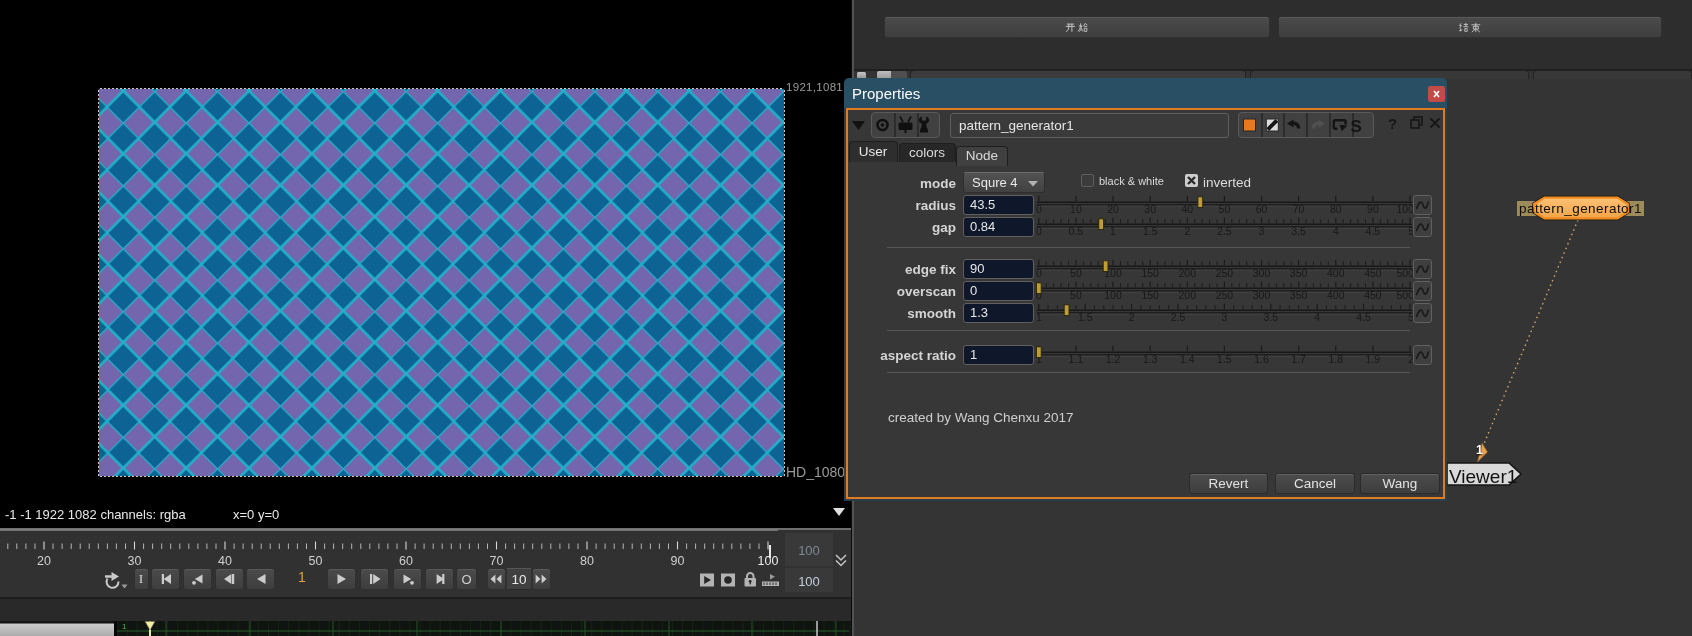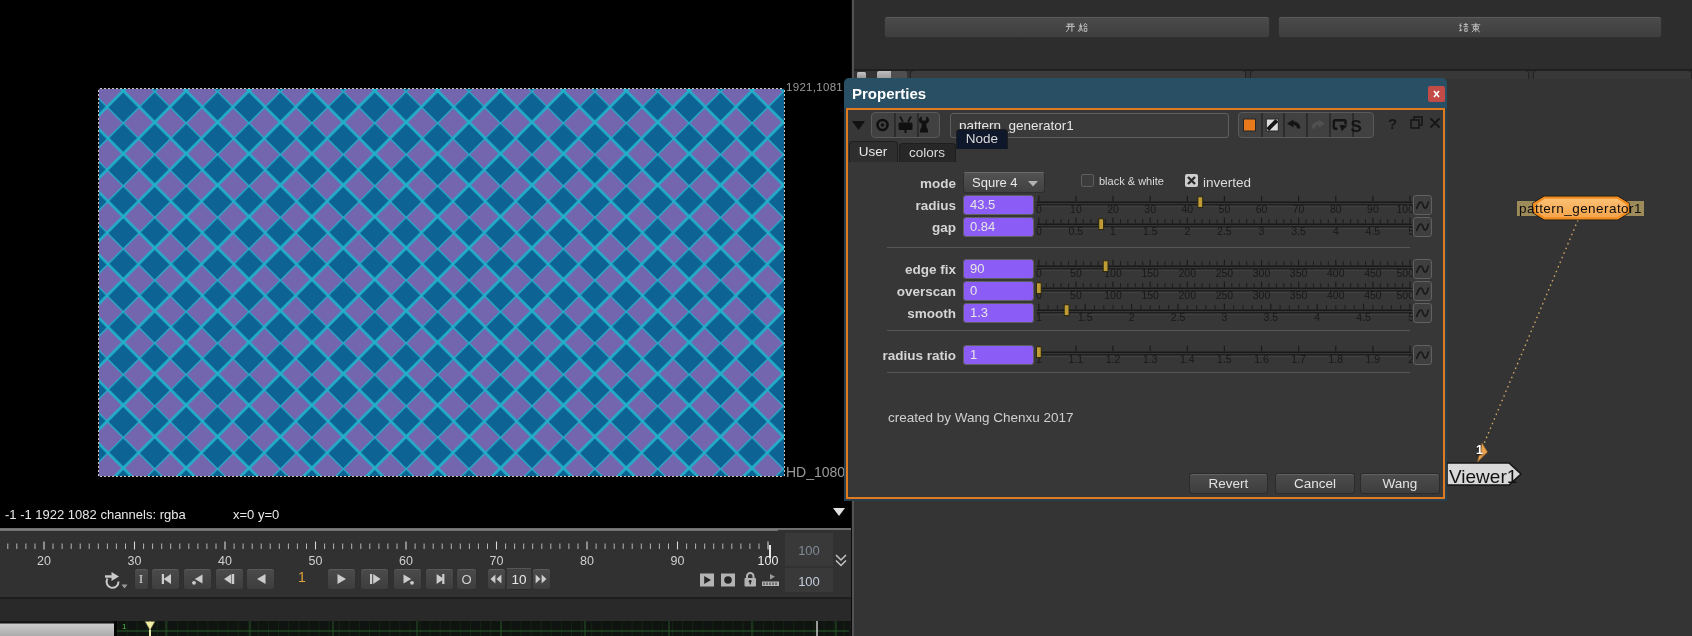--- a/index.html
+++ b/index.html
@@ -1,19 +1,19 @@
 <!DOCTYPE html>
 <html><head><meta charset="utf-8"><style>
 html,body{margin:0;padding:0;}
 body{width:1692px;height:636px;background:#000;font-family:"Liberation Sans",sans-serif;position:relative;overflow:hidden;}
 .abs{position:absolute;}
 .btn{position:absolute;background:linear-gradient(180deg,#4b4b4b,#3e3e3e);border:1px solid #303030;border-radius:3px;box-shadow:inset 0 1px 0 #595959;box-sizing:border-box;display:flex;align-items:center;justify-content:center;}
 .cbtn{width:19px;height:20px;background:#3f3f3f;border:1px solid #616161;border-radius:3px;box-sizing:border-box;display:flex;align-items:center;justify-content:center;}
 .lbl{position:absolute;color:#d4d4d4;font-size:13.5px;text-align:right;left:845px;width:111px;font-weight:bold;}
-.inp{position:absolute;left:963px;width:71px;height:20px;background:#8b5cf6;border:1px solid #606060;border-radius:3px;box-sizing:border-box;color:#e6e6e6;font-size:13px;line-height:18px;padding-left:6px;}
+.inp{position:absolute;left:963px;width:71px;height:20px;background:#0f172a;border:1px solid #606060;border-radius:3px;box-sizing:border-box;color:#e6e6e6;font-size:13px;line-height:18px;padding-left:6px;}
 .divl{position:absolute;left:887px;width:523px;height:1px;background:#565656;}
 .pbtn{position:absolute;top:473px;height:21px;background:linear-gradient(180deg,#4c4c4c,#3e3e3e);border:1px solid #2b2b2b;border-radius:3px;box-shadow:inset 0 1px 0 #636363;box-sizing:border-box;color:#e2e2e2;font-size:13.5px;text-align:center;line-height:19px;}
 </style></head><body>
 
 <div class="abs" style="left:851px;top:0;width:841px;height:636px;background:#2c2c2c"></div>
 <div class="abs" style="left:853px;top:71px;width:839px;height:565px;background:#343434"></div>
 <div class="abs" style="left:851px;top:0;width:1px;height:636px;background:#0c0c0c"></div>
 <div class="abs" style="left:852px;top:0;width:2px;height:636px;background:#525252"></div>
 <div class="abs" style="left:854px;top:69px;width:838px;height:2px;background:#1f1f1f"></div>
 <div class="abs" style="left:854px;top:0;width:838px;height:69px;background:#2d2d2d"></div>
@@ -367,21 +367,21 @@
     <line x1="552" y1="0" x2="552" y2="15" stroke="#255225" stroke-width="1"></line>
     <line x1="635" y1="0" x2="635" y2="15" stroke="#255225" stroke-width="1"></line>
     <line x1="719" y1="0" x2="719" y2="15" stroke="#255225" stroke-width="1"></line>
     <line x1="0" y1="10" x2="732" y2="10" stroke="#2a5f2a" stroke-width="1.2"></line>
     <line x1="700" y1="0" x2="700" y2="15" stroke="#c8c8c8" stroke-width="1.5"></line>
     <text x="5" y="8" font-size="8" fill="#4cbf4c">1</text>
     <line x1="33" y1="0" x2="33" y2="15" stroke="#e9e9ae" stroke-width="2"></line>
     <polygon points="28,0.5 38,0.5 33,9" fill="#f2eea2" stroke="#6a6a50" stroke-width="0.6"></polygon>
   </svg>
 <div class="abs" style="left:843.5px;top:78px;width:603px;height:30px;background:#284f63;border-radius:5px 5px 0 0"></div>
-<div class="abs" style="left:852px;top:85px;color:#fdfdfd;font-size:15px;font-weight:700">Properties</div>
+<div class="abs" style="left:852px;top:85px;color:#fdfdfd;font-size:15px;font-weight:400">Properties</div>
 <div class="abs" style="left:1428px;top:86px;width:17px;height:16px;background:#c24b47;border-radius:2px"></div>
 <svg class="abs" style="left:1428px;top:86px" width="17" height="16">
     <path d="M6 5 L11 11 M11 5 L6 11" stroke="#fff" stroke-width="1.6"></path>
   </svg>
 <div class="abs" style="left:843.5px;top:108px;width:603px;height:393px;background:#26404f"></div>
 <div class="abs" style="left:845.5px;top:108px;width:599px;height:391px;background:#373737;border:2px solid #e07c1f;box-sizing:border-box"></div>
 <svg class="abs" style="left:851px;top:120px" width="15" height="11">
     <polygon points="1,1 14,1 7.5,10" fill="#111"></polygon>
   </svg>
 <div class="abs" style="left:871px;top:112px;width:69px;height:26px;background:#414141;border:1px solid #5a5a5a;border-radius:4px;box-sizing:border-box"></div>
@@ -417,28 +417,28 @@
 <div class="abs" style="left:1388px;top:115px;color:#161616;font-size:15px;font-weight:bold">?</div>
 <svg class="abs" style="left:1409px;top:115px" width="15" height="15" viewBox="0 0 15 15">
 <rect x="5" y="2" width="8" height="8" fill="none" stroke="#161616" stroke-width="1.6"></rect>
 <rect x="2" y="5" width="8" height="8" fill="#373737" stroke="#161616" stroke-width="1.6"></rect>
 </svg>
 <svg class="abs" style="left:1428px;top:116px" width="14" height="14">
     <path d="M2.5 2.5 L11.5 11.5 M11.5 2.5 L2.5 11.5" stroke="#161616" stroke-width="1.8"></path>
   </svg>
 <div class="abs" style="left:848.5px;top:141px;width:49px;height:21px;background:#2e2e2e;border:1px solid #1e1e1e;border-bottom:none;border-radius:4px 4px 0 0;box-sizing:border-box;color:#e8e8e8;font-size:13.5px;text-align:center;line-height:20px">User</div>
 <div class="abs" style="left:898.5px;top:142.5px;width:57px;height:19.5px;background:#272727;border:1px solid #1e1e1e;border-bottom:none;border-radius:4px 4px 0 0;box-sizing:border-box;color:#dadada;font-size:13.5px;text-align:center;line-height:18px">colors</div>
-<div class="abs" style="left:956px;top:129px;width:52px;height:19.5px;background:#0f172a;border:1px solid #1e1e1e;border-bottom:none;border-radius:4px 4px 0 0;box-sizing:border-box;color:#dadada;font-size:13.5px;text-align:center;line-height:18px">Node</div>
+<div class="abs" style="left:956px;top:146px;width:52px;height:19.5px;background:#404040;border:1px solid #1e1e1e;border-bottom:none;border-radius:4px 4px 0 0;box-sizing:border-box;color:#dadada;font-size:13.5px;text-align:center;line-height:18px">Node</div>
 <div class="lbl" style="top:176px">mode</div>
 <div class="lbl" style="top:198px">radius</div>
 <div class="lbl" style="top:220px">gap</div>
 <div class="lbl" style="top:262px">edge fix</div>
 <div class="lbl" style="top:284px">overscan</div>
 <div class="lbl" style="top:306px">smooth</div>
-<div class="lbl" style="top:348px">radius ratio</div>
+<div class="lbl" style="top:348px">aspect ratio</div>
 <div class="abs" style="left:963px;top:172px;width:82px;height:21px;background:linear-gradient(180deg,#525252,#414141);border:1px solid #2e2e2e;border-top-color:#6a6a6a;border-radius:3px;box-sizing:border-box;color:#e8e8e8;font-size:13px;line-height:19px;padding-left:8px">Squre 4</div>
 <svg class="abs" style="left:1027px;top:180px" width="12" height="7">
     <polygon points="1,1 11,1 6,6.5" fill="#b2b2b2"></polygon>
   </svg>
 <div class="abs" style="left:1081px;top:174px;width:13px;height:13px;background:#3c3c3c;border:1px solid #5e5e5e;border-radius:2px;box-sizing:border-box"></div>
 <div class="abs" style="left:1099px;top:175px;color:#dcdcdc;font-size:11px">black &amp; white</div>
 <div class="abs" style="left:1185px;top:174px;width:13px;height:13px;background:#cdcdcd;border-radius:2px"></div>
 <svg class="abs" style="left:1185px;top:174px" width="13" height="13">
     <path d="M3 3 L10 10 M10 3 L3 10" stroke="#2b2b2b" stroke-width="2.4"></path>
   </svg>

